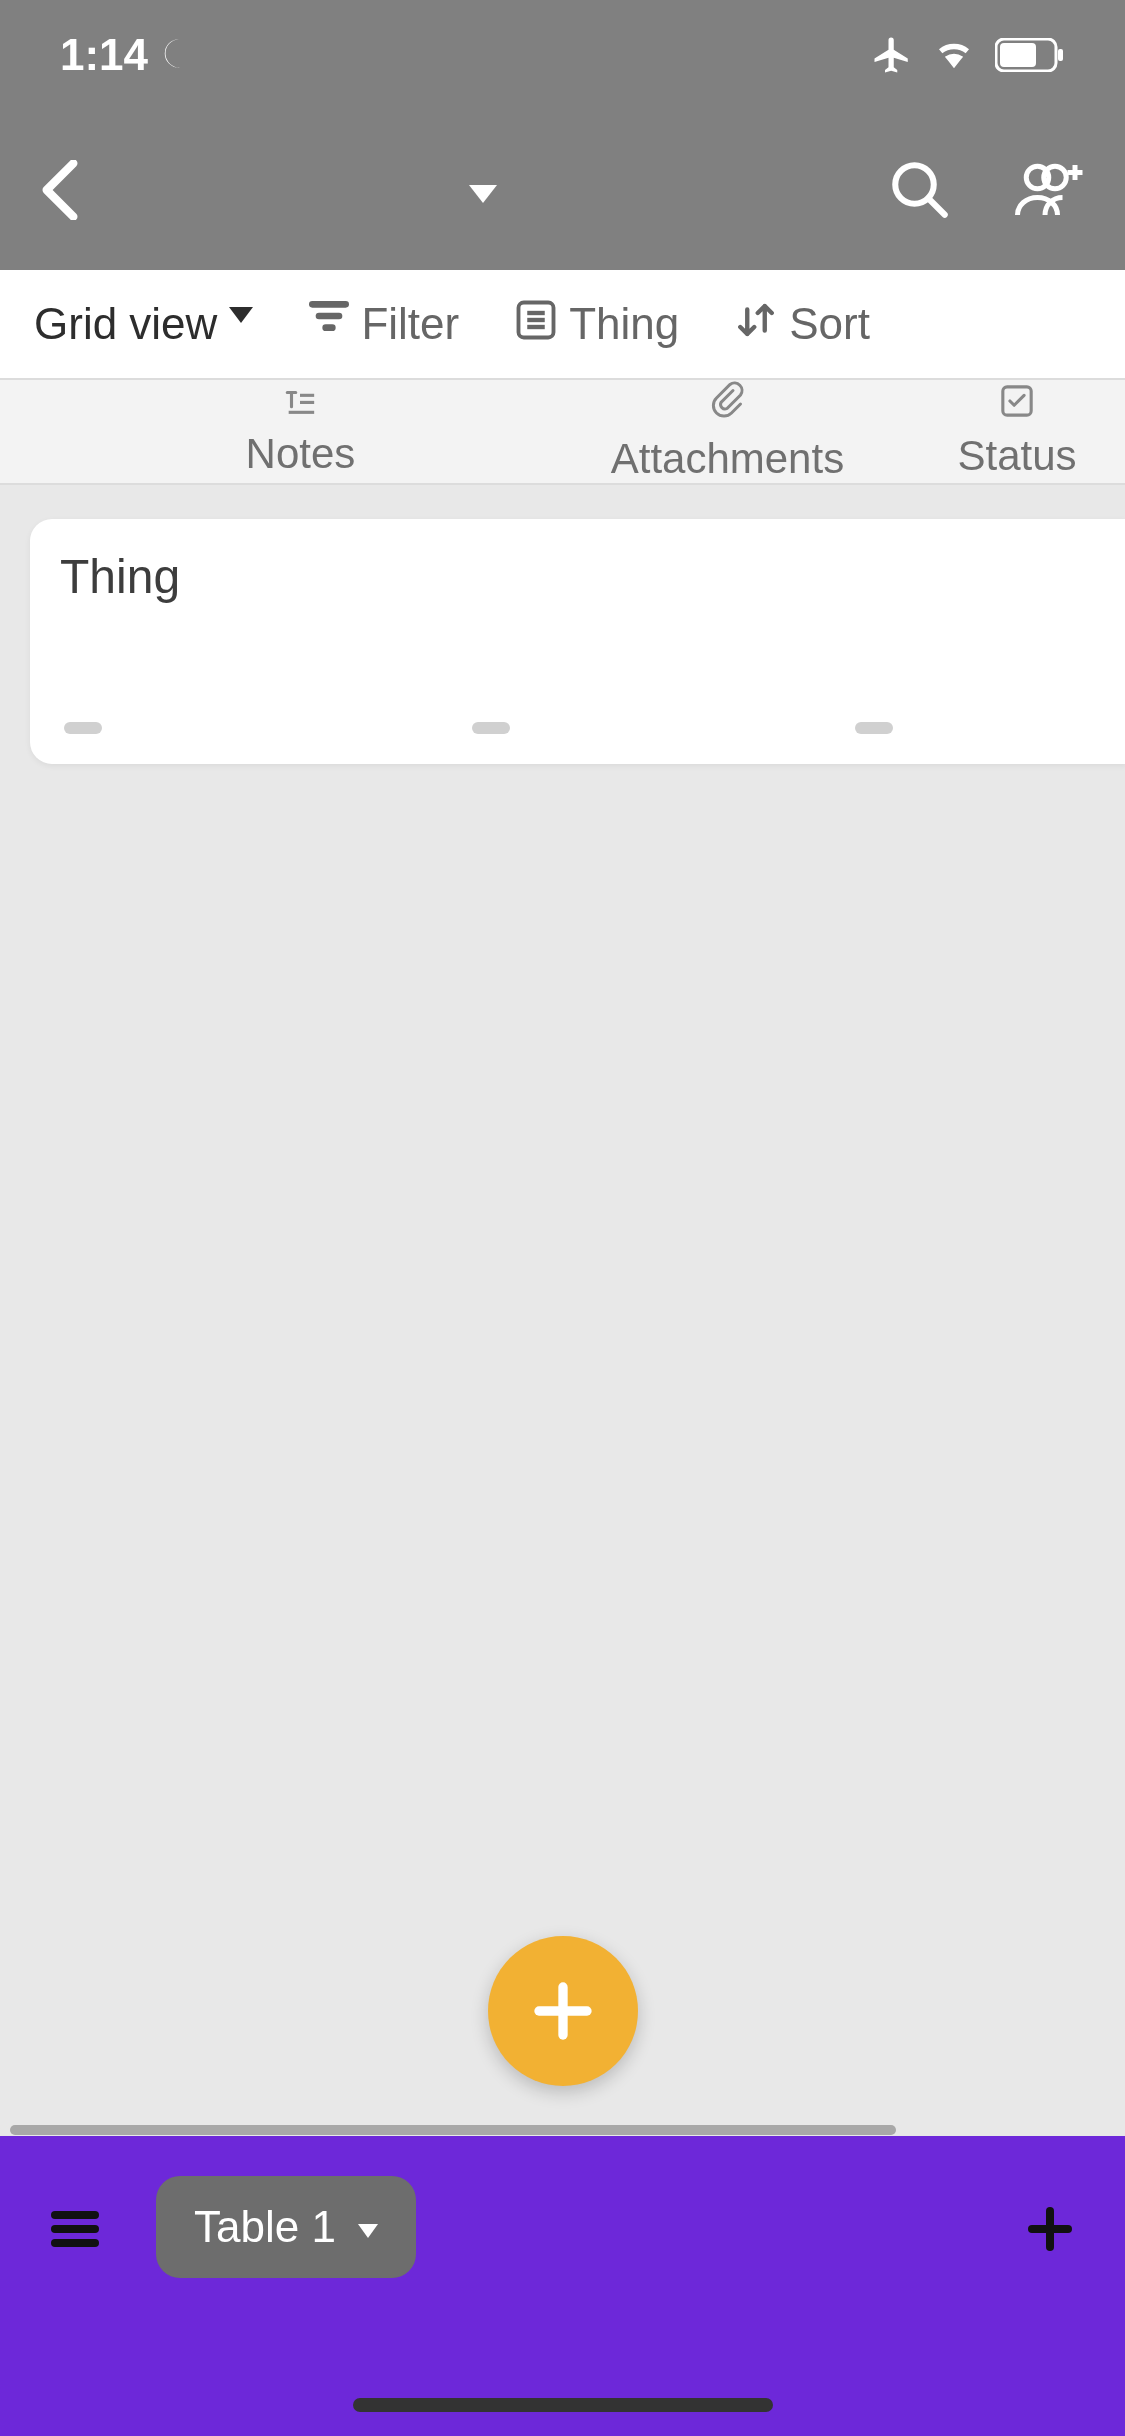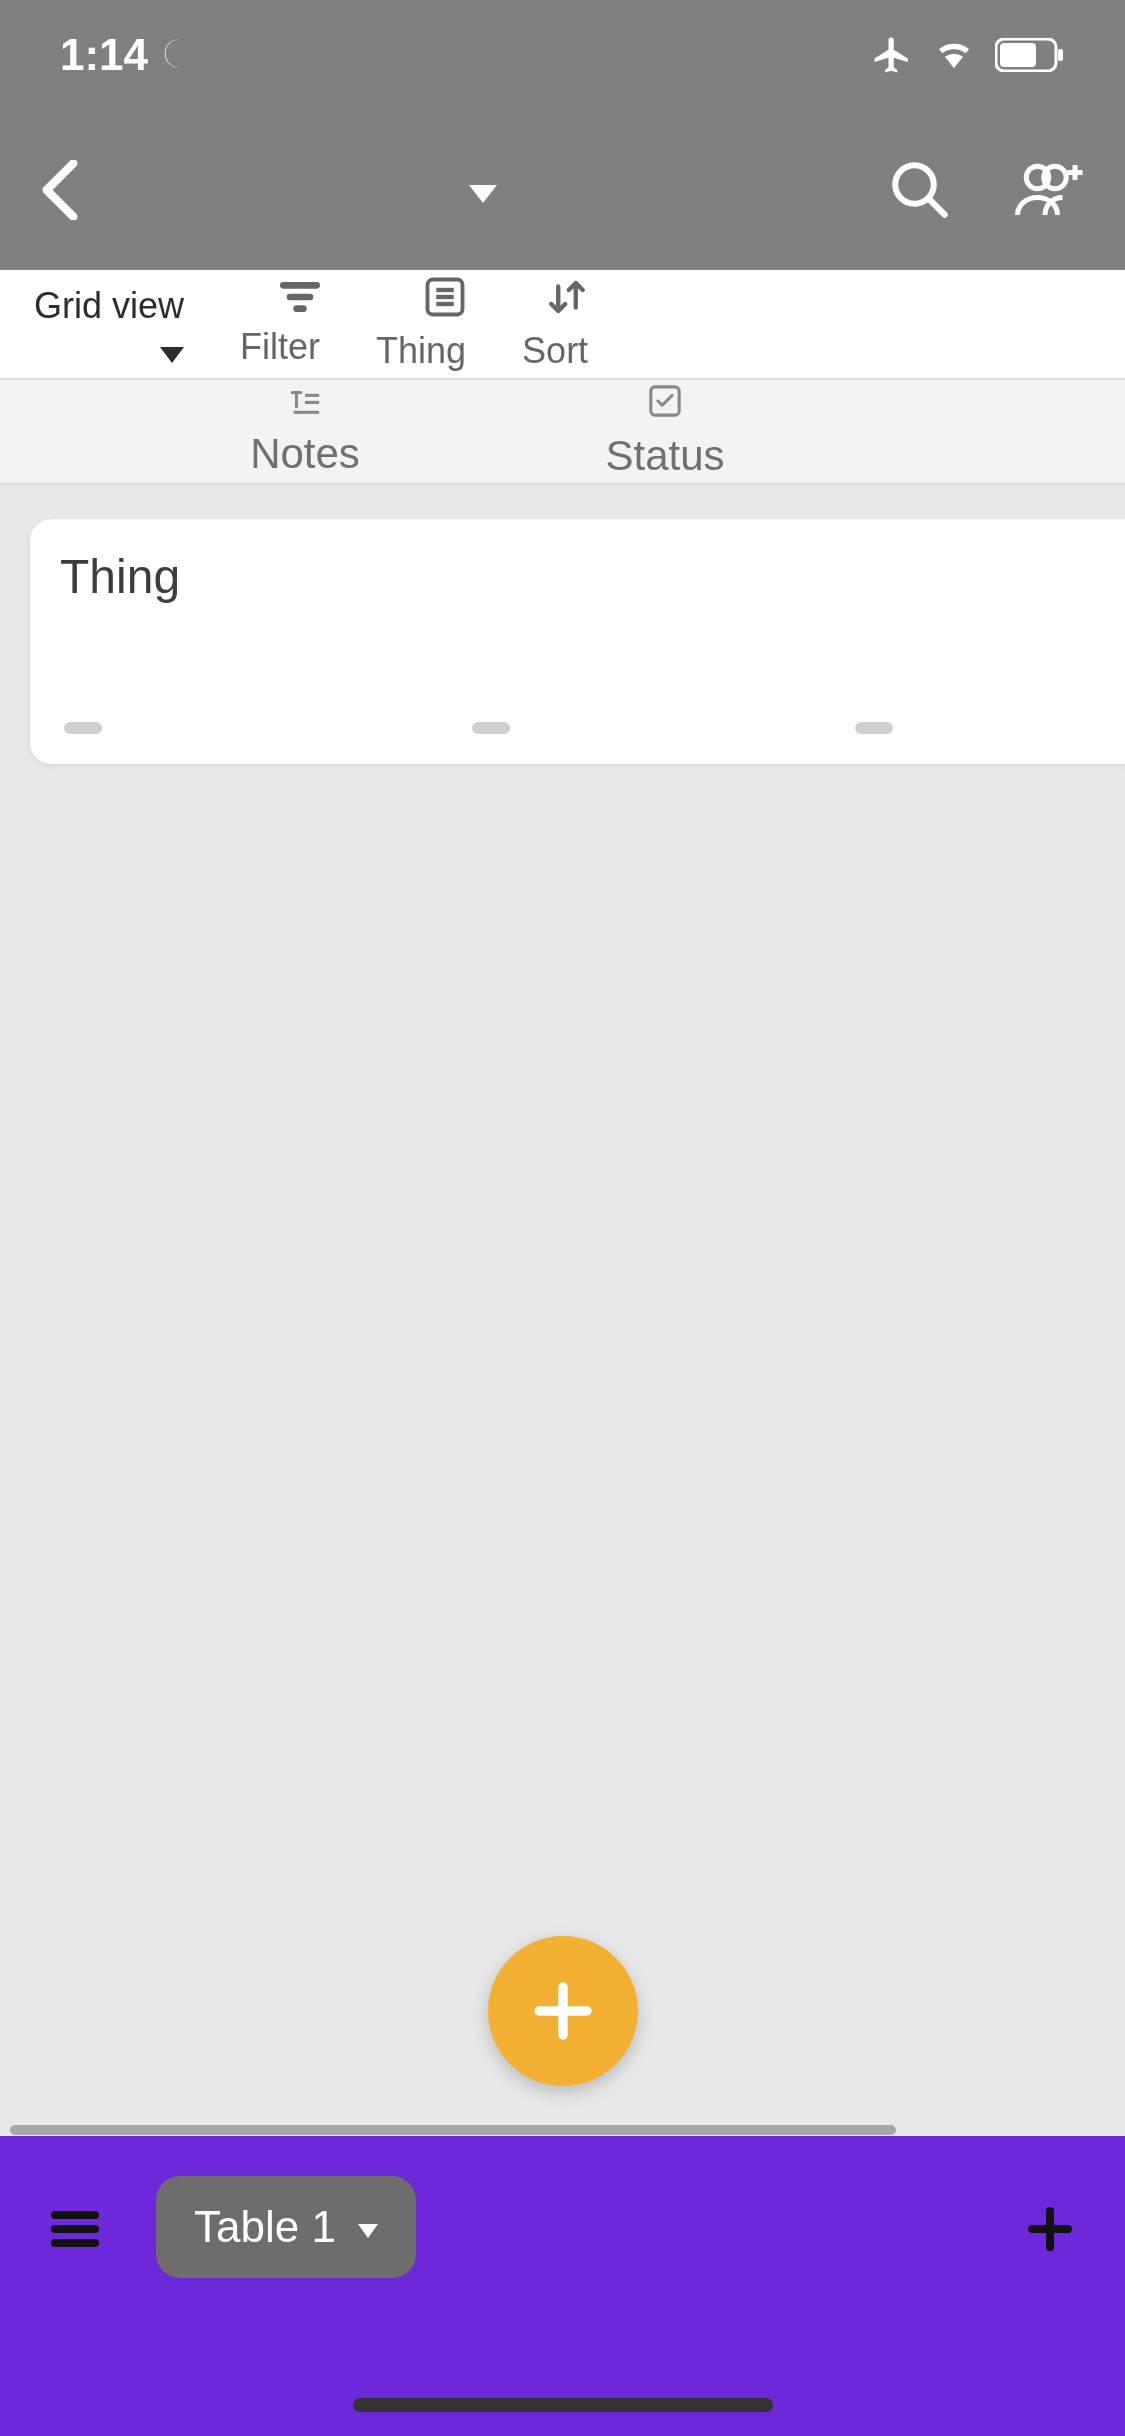--- a/index.html
+++ b/index.html
@@ -15,21 +15,21 @@
   .header { width: 100%; height: 160px; background: #808080; display: flex; align-items: center; padding: 0 30px; gap: 40px; }
   .back-btn { width: 60px; height: 60px; display:flex; align-items:center; justify-content:center; }
   .header-title-wrap { flex: 1; display: flex; align-items: center; justify-content: center; gap: 20px; color: #fff; font-size: 56px; font-weight: 600; }
   .dropdown-tri { width: 0; height: 0; border-left: 14px solid transparent; border-right: 14px solid transparent; border-top: 18px solid #fff; margin-top: 8px; }
   .dropdown-tri.dark { border-top-color: #2d2d2d; }
   .dropdown-tri.small { border-left-width: 10px; border-right-width: 10px; border-top-width: 14px; border-top-color: #fff; }
   .header-icon { width: 90px; height: 90px; display:flex; align-items:center; justify-content:center; }
   
   
   .toolbar { width: 100%; height: 110px; background: #fff; display: flex; align-items: center; padding: 0 34px; gap: 56px; border-bottom: 2px solid #dcdcdc; overflow: hidden; white-space: nowrap; }
-  .toolbar-item { display: flex; align-items: flex-end; gap: 12px; color: #2d2d2d; font-size: 36px; font-weight: 500; flex-direction: column; }
+  .toolbar-item { display: flex; align-items: flex-start; gap: 12px; color: #2d2d2d; font-size: 44px; font-weight: 500; }
   .toolbar-item.gray { color: #666; }
   
   
   .col-headers { width: 100%; height: 105px; background: #f3f3f3; display: flex; align-items: center; border-bottom: 2px solid #dcdcdc; padding-left: 55px; overflow: hidden; }
   .col-header { display:flex; align-items:center; gap:14px; color:#707070; font-size:42px; font-weight:500;flex-direction:column; }
   .col-header.c1 { width: 500px; }
   .col-header.c2 { width: 370px; }
   .col-header.c3 { width: 220px; }
   
   
@@ -144,20 +144,26 @@
 <div class="col-headers">
   <div class="col-header c1">
     <svg width="34" height="30" viewBox="0 0 24 20">
         <path d="M3 4h6M6 4v10" stroke="#888" stroke-width="2.2" fill="none" stroke-linecap="round"></path>
         <line x1="12" y1="6" x2="22" y2="6" stroke="#888" stroke-width="2.2"></line>
         <line x1="12" y1="11" x2="22" y2="11" stroke="#888" stroke-width="2.2"></line>
         <line x1="4" y1="18" x2="22" y2="18" stroke="#888" stroke-width="2.2"></line>
       </svg>
     <span>Notes</span>
   </div>
+  <div class="col-header c2">
+    <svg width="36" height="40" viewBox="0 0 24 26">
+        <path d="M16 6l-8 8a3 3 0 0 0 4 4l9-9a5 5 0 0 0-7-7L5 11a7 7 0 0 0 10 10l6-6" stroke="#888" stroke-width="2" fill="none" stroke-linecap="round"></path>
+      </svg>
+    <span>Attachments</span>
+  </div>
   <div class="col-header c3">
     <svg width="34" height="34" viewBox="0 0 24 24">
         <rect x="2" y="2" width="20" height="20" rx="3" stroke="#888" stroke-width="2.2" fill="none"></rect>
         <path d="M7 12l3 3 7-7" stroke="#888" stroke-width="2.2" fill="none" stroke-linecap="round" stroke-linejoin="round"></path>
       </svg>
     <span>Status</span>
   </div>
 </div>
 
 <div class="records-area">

